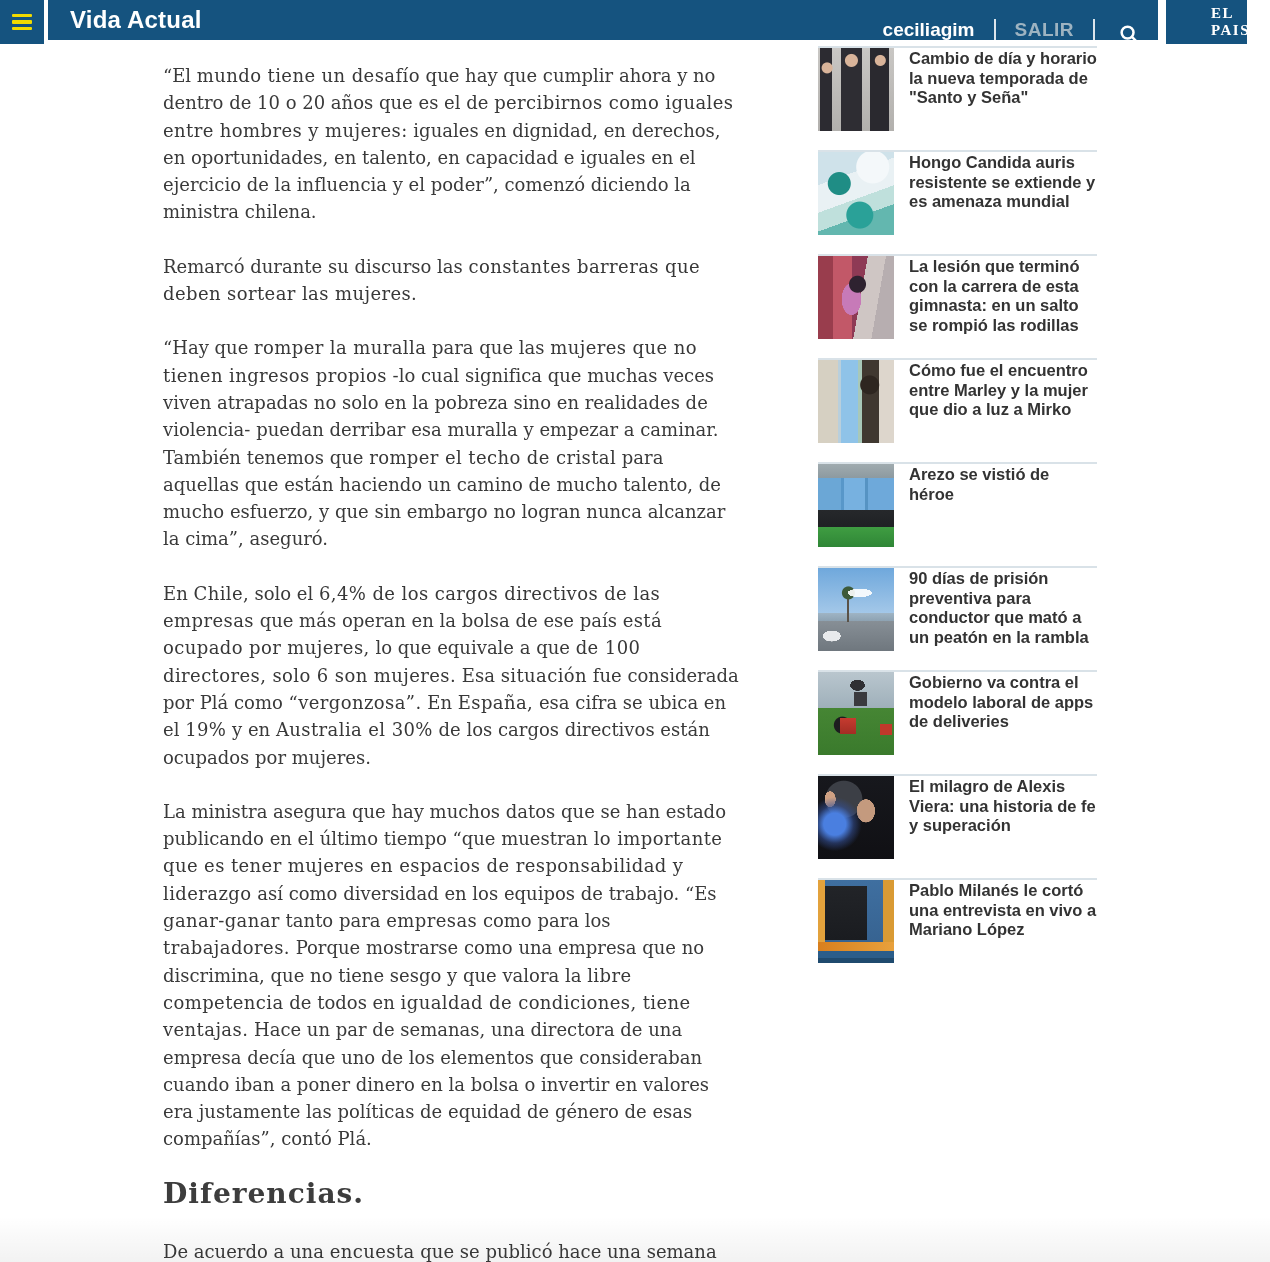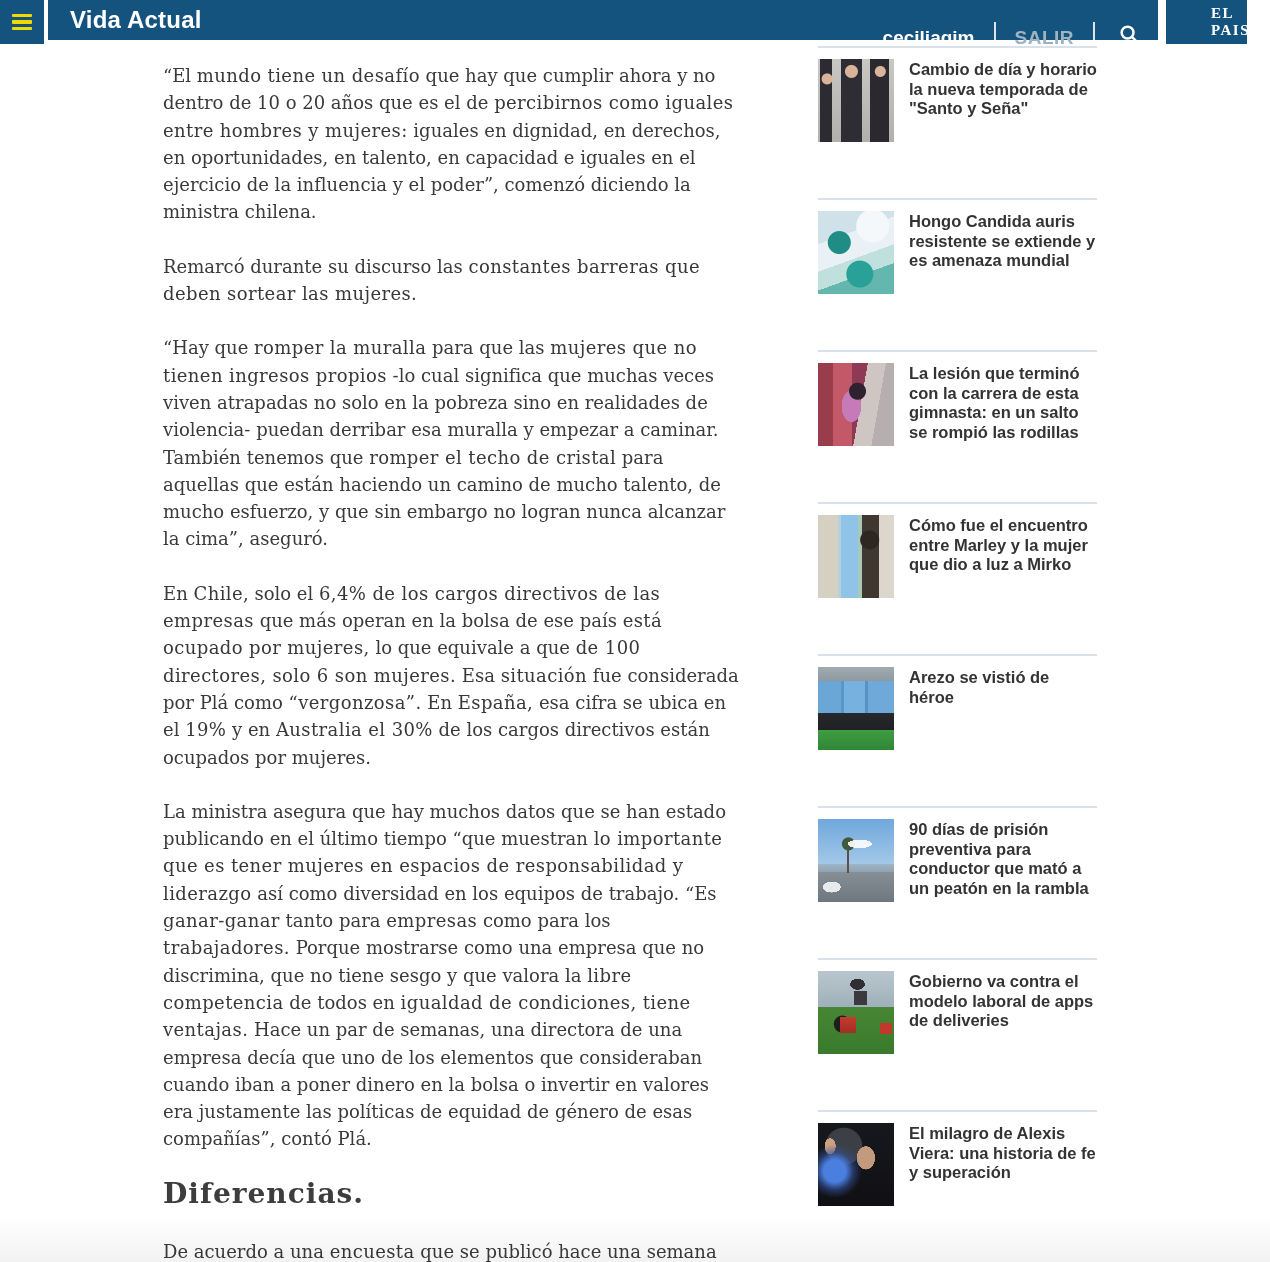--- a/index.html
+++ b/index.html
@@ -18,40 +18,40 @@
   .header{position:absolute;top:0;left:0;height:44px;display:flex;}
   .burger-box{width:44px;height:44px;background:var(--blue);display:flex;align-items:center;
               justify-content:center;cursor:pointer;}
   .burger{display:flex;flex-direction:column;gap:3px;}
   .burger span{display:block;width:20px;height:3.5px;background:var(--yellow);border-radius:1px;}
   .hgap4{width:4px;height:44px;background:#fff;}
   .hgap8{width:8px;height:44px;background:#fff;}
   .main-bar{width:1110px;height:40px;background:var(--blue);display:flex;align-items:center;
             padding:0 14px 0 22px;}
   .section-title{color:#fff;font-size:24px;font-weight:bold;letter-spacing:.2px;}
-  .bar-right{margin-left:auto;display:flex;align-items:flex-end;margin-top:28px;}
+  .bar-right{margin-left:auto;display:flex;align-items:flex-start;margin-top:28px;}
   .username{color:#fff;font-size:19px;font-weight:bold;}
   .vdiv{width:2px;height:27px;background:rgba(255,255,255,.85);margin:0 19px;}
   .logout{color:#9DB3C1;font-size:19px;font-weight:bold;letter-spacing:.5px;cursor:pointer;}
   .search-btn{display:flex;align-items:center;justify-content:center;width:30px;height:30px;cursor:pointer;}
   .logo-box{width:81px;height:44px;background:var(--blue);display:flex;align-items:center;
             justify-content:center;cursor:pointer;}
   .logo-text{color:#fff;font-family:"Liberation Serif",serif;font-weight:bold;font-size:15px;
              letter-spacing:1.5px;margin-left:48px;}
 
   
   .article{position:absolute;left:163px;top:62px;width:576px;color:var(--ink);
            font-family:"DejaVu Serif","Liberation Serif",serif;font-size:18px;line-height:27.3px;}
   .article p{margin:0 0 27px 0;}
   .article .b{font-weight:normal;letter-spacing:.4px;color:#383838;}
   .article h2{margin:24px 0 31px 0;font-size:28px;font-weight:bold;letter-spacing:1px;color:#3d3d3d;}
 
   
   .sidebar{position:absolute;left:818px;top:46px;width:279px;}
-  .sb-item{border-top:2px solid var(--divider);padding-top:11px;height:152px;display:flex;
+  .sb-item{border-top:2px solid var(--divider);padding-top:0;height:104px;display:flex;
            align-items:flex-start;cursor:pointer;}
   .thumb{width:76px;height:83px;flex:none;margin-right:15px;background:#ccc;}
   .sb-headline{font-size:16.5px;line-height:19.5px;font-weight:bold;color:var(--headline);
                padding-top:1px;}
 
   
   [data-thumb="santo-sena"]{background:
     radial-gradient(circle at 12% 24%,#d9b49a 0 5px,transparent 6px),
     radial-gradient(circle at 44% 15%,#d9b49a 0 6px,transparent 7px),
     radial-gradient(circle at 82% 15%,#d9b49a 0 5px,transparent 6px),

